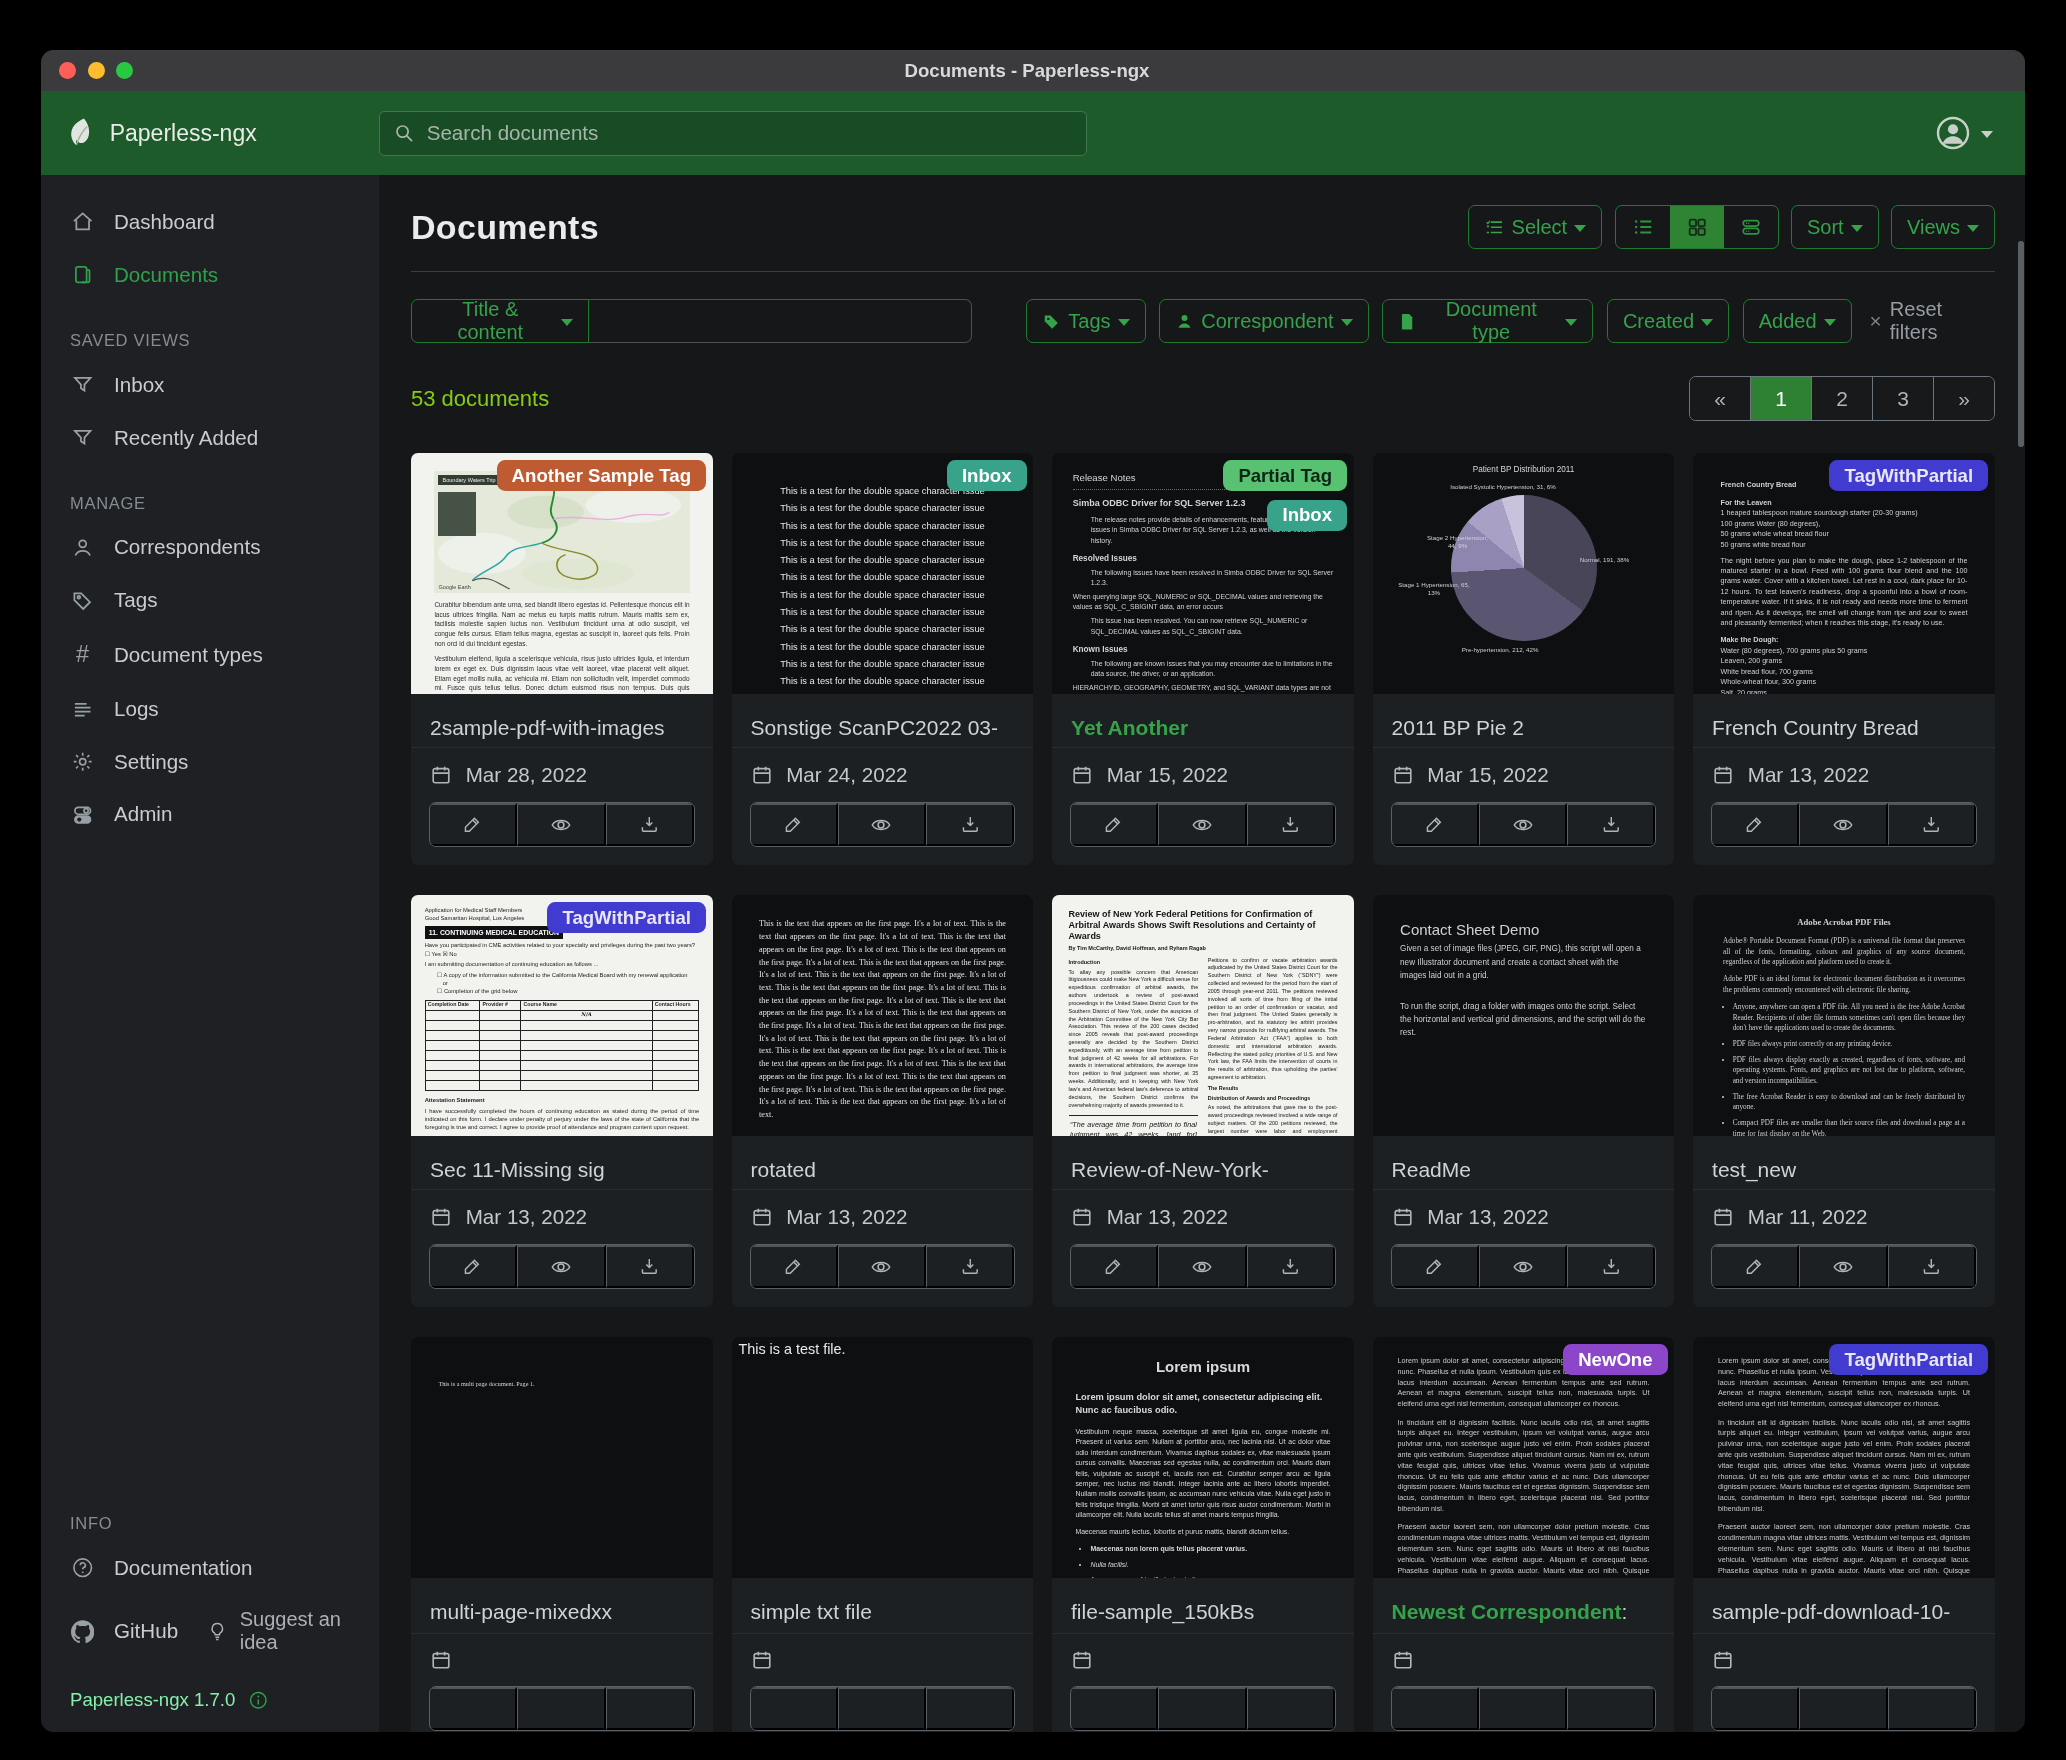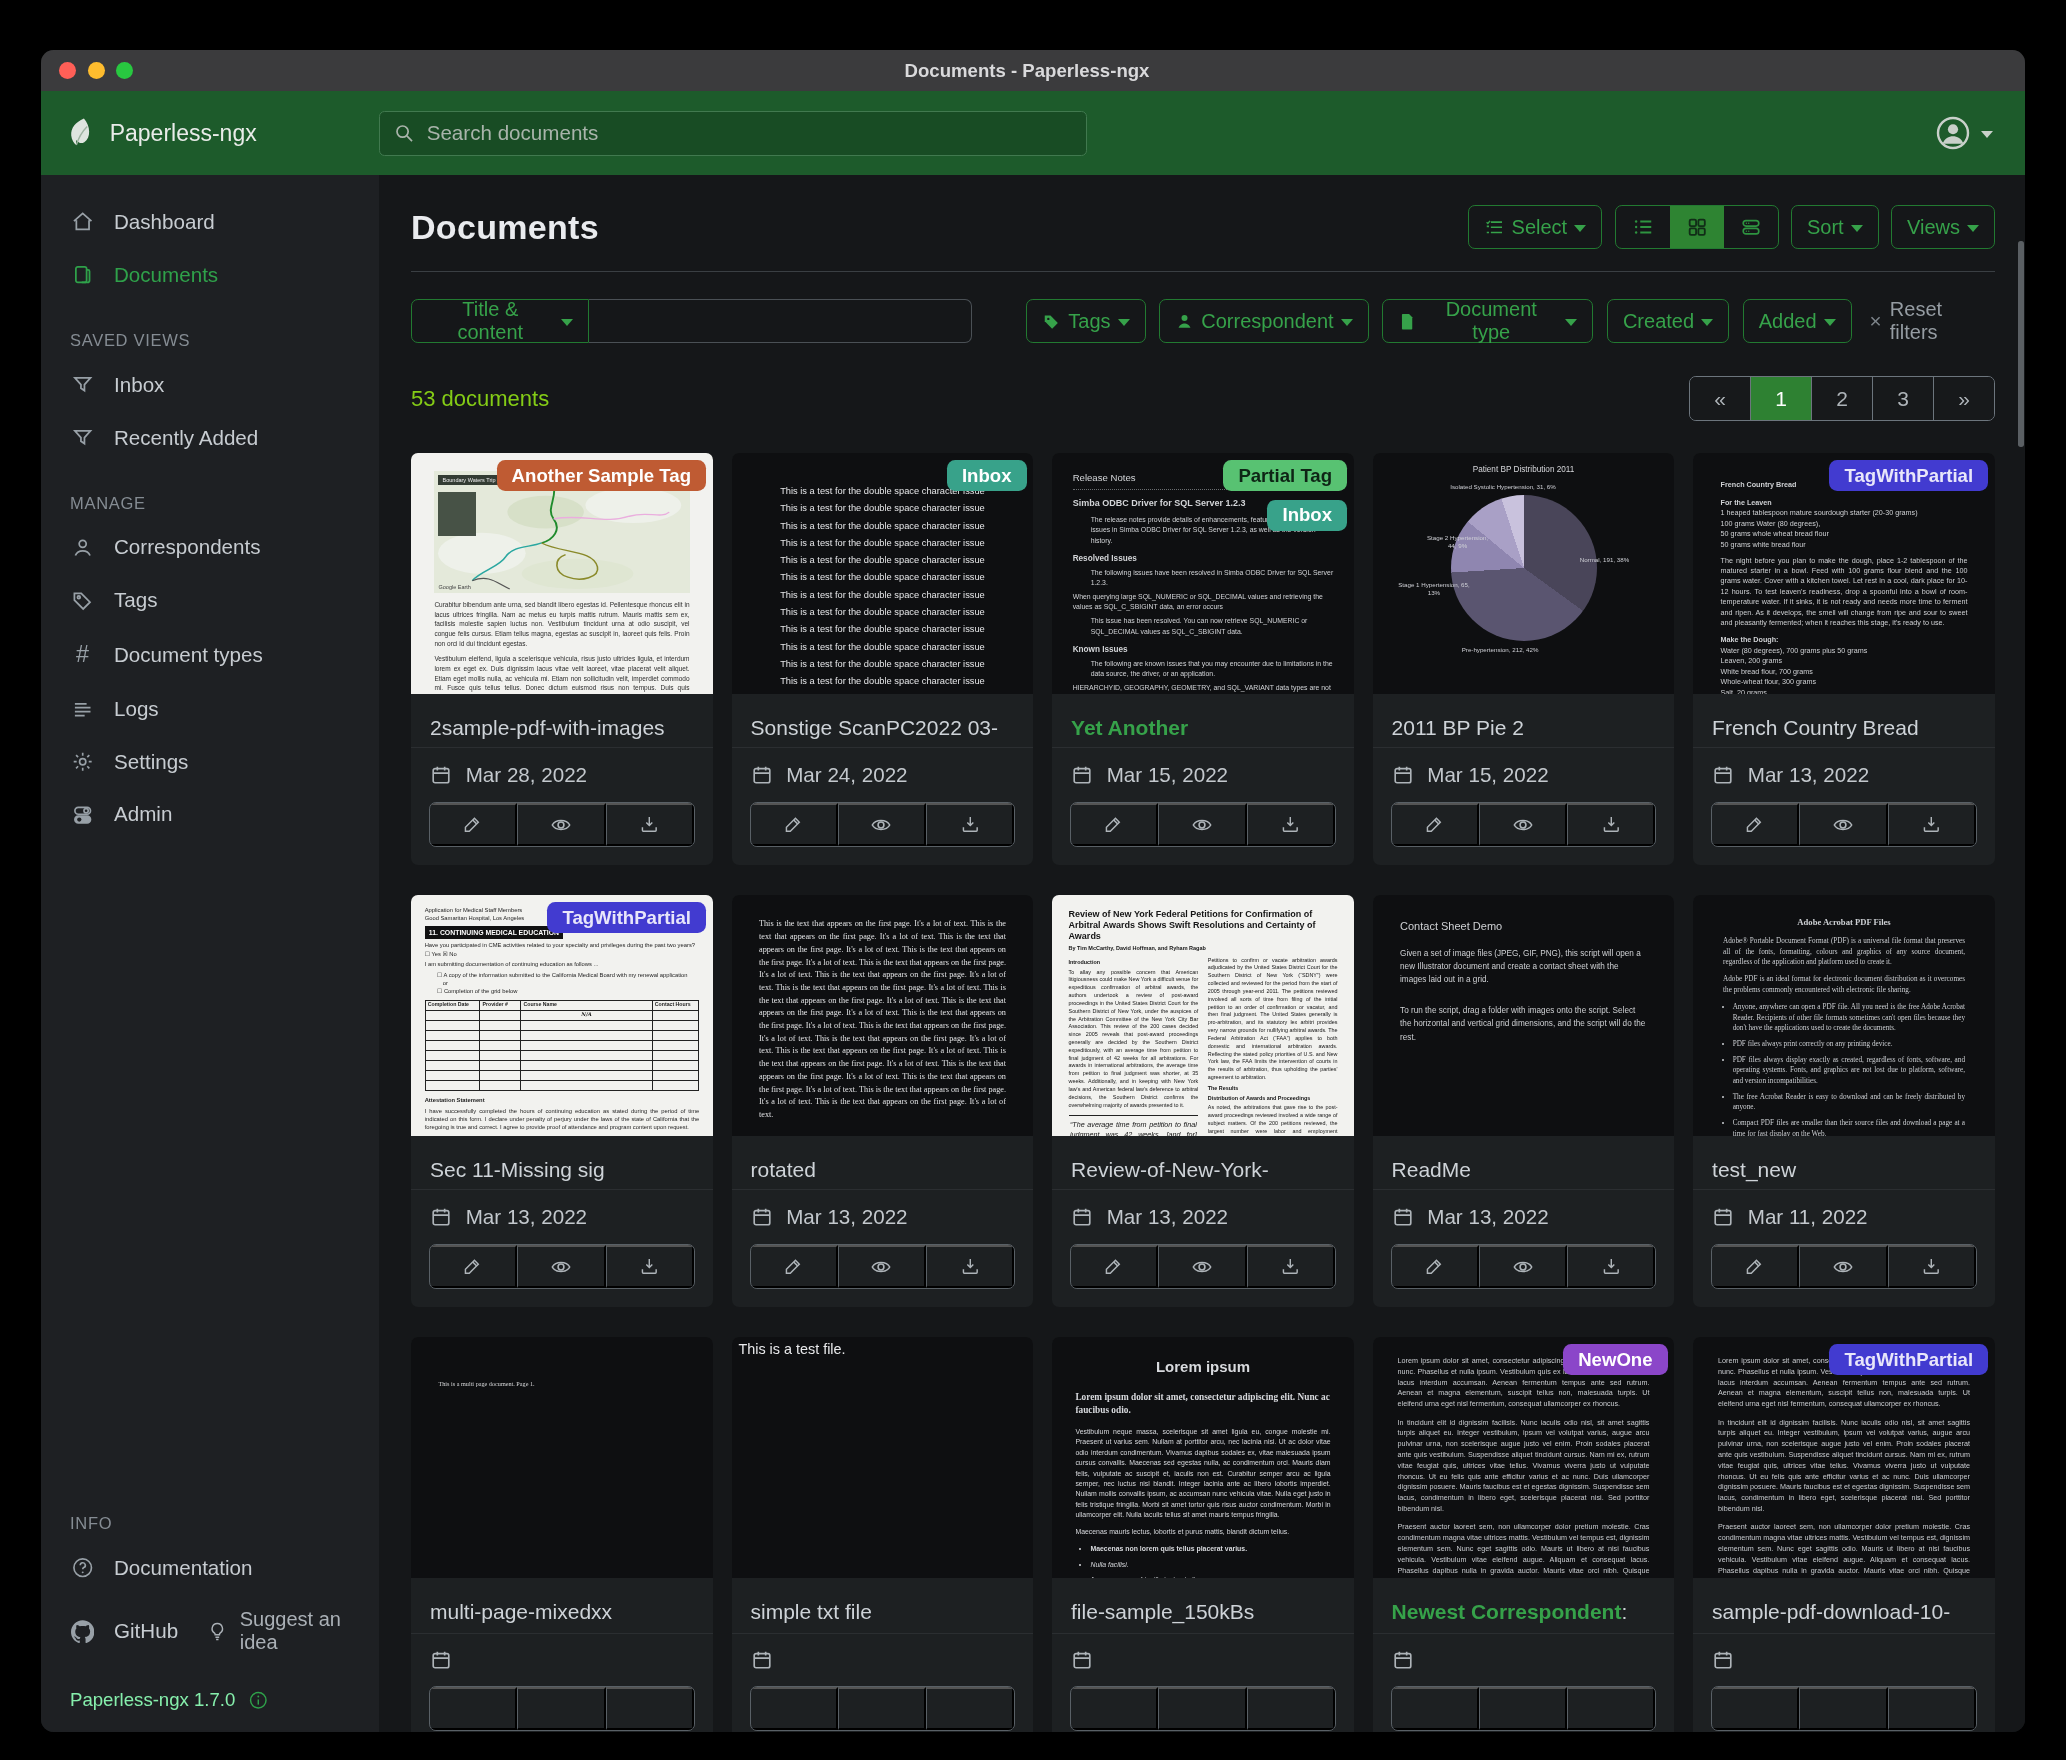--- a/index.html
+++ b/index.html
@@ -113,33 +113,33 @@
   .f-att{font-weight:700;margin-top:5.5px;}
   .rot{padding:23.4px 27.5px;font-family:"Liberation Serif",serif;font-size:8.2px;line-height:1.55;text-align:justify;color:#e3e4e6;}
   .article{padding:13.7px 16.5px;color:#151515;}
   .a-title{font-weight:700;font-size:9px;line-height:1.25;}
   .a-byline{font-weight:700;font-size:5.5px;margin:2.7px 0 5.5px;}
   .a-cols{column-count:2;column-gap:9.6px;font-size:5.4px;line-height:1.45;text-align:justify;}
   .a-h{font-weight:700;display:block;margin:2.7px 0 1.4px;}
   .a-quote{font-style:italic;font-size:7.2px;border-top:1.4px solid #222;border-bottom:1.4px solid #222;
            padding:4.1px 1.4px;margin:5.5px 0;line-height:1.4;}
   .readme{padding:23.4px 27.5px;font-size:8.2px;line-height:1.6;color:#cfd1d4;}
-  .readme .h{font-size:11px;margin-bottom:11px;}
+  .readme .h{font-size:15px;}
   .readme p{margin:0 0 18px;}
   .acro{padding:20.6px 30px;font-family:"Liberation Serif",serif;font-size:7.2px;line-height:1.45;
         color:#cdd0d4;text-align:justify;}
   .acro .h{font-weight:700;text-align:center;font-size:8.6px;margin-bottom:8.2px;}
   .acro p{margin:0 0 6.9px;}
   .acro ul{margin:0 0 0 9.6px;padding:0;}
   .acro li{margin-bottom:5.5px;}
   .mono-line{padding:43px 0 0 27.5px;font-family:"Liberation Serif",serif;font-size:6.2px;color:#d7d8da;}
   .txt-line{padding:4.1px 0 0 6.9px;font-size:14.4px;color:#e8e9eb;}
   .lorem150{padding:15px 23.4px;color:#d8dade;}
   .l-h1{text-align:center;font-weight:700;font-size:15px;margin:5.5px 0 16.5px;}
-  .l-h2{font-weight:700;font-size:9.3px;line-height:1.35;margin-bottom:11px;font-family:Liberation Serif, serif;}
+  .l-h2{font-weight:700;font-size:9.3px;line-height:1.35;margin-bottom:11px;}
   .l-p{font-size:6.9px;line-height:1.5;text-align:justify;margin-bottom:6.9px;}
   .l-ul{font-size:6.9px;line-height:1.5;margin:0 0 0 15px;padding:0;}
   .l-ul li{margin-bottom:4.8px;}
   .li-b{font-weight:700;} .li-i{font-style:italic;} .li-u{text-decoration:underline;}
   .lorem-thumb{padding:19px 25px;font-size:7.2px;line-height:1.5;text-align:justify;color:#c9ccd0;}
   .lorem-thumb p{margin:0 0 7.6px;}
   .scrollthumb{position:absolute;top:66px;right:1.4px;width:5.5px;height:206px;border-radius:2.7px;background:#5a5f63;}
   svg{display:block;}
 </style>
 </head>

